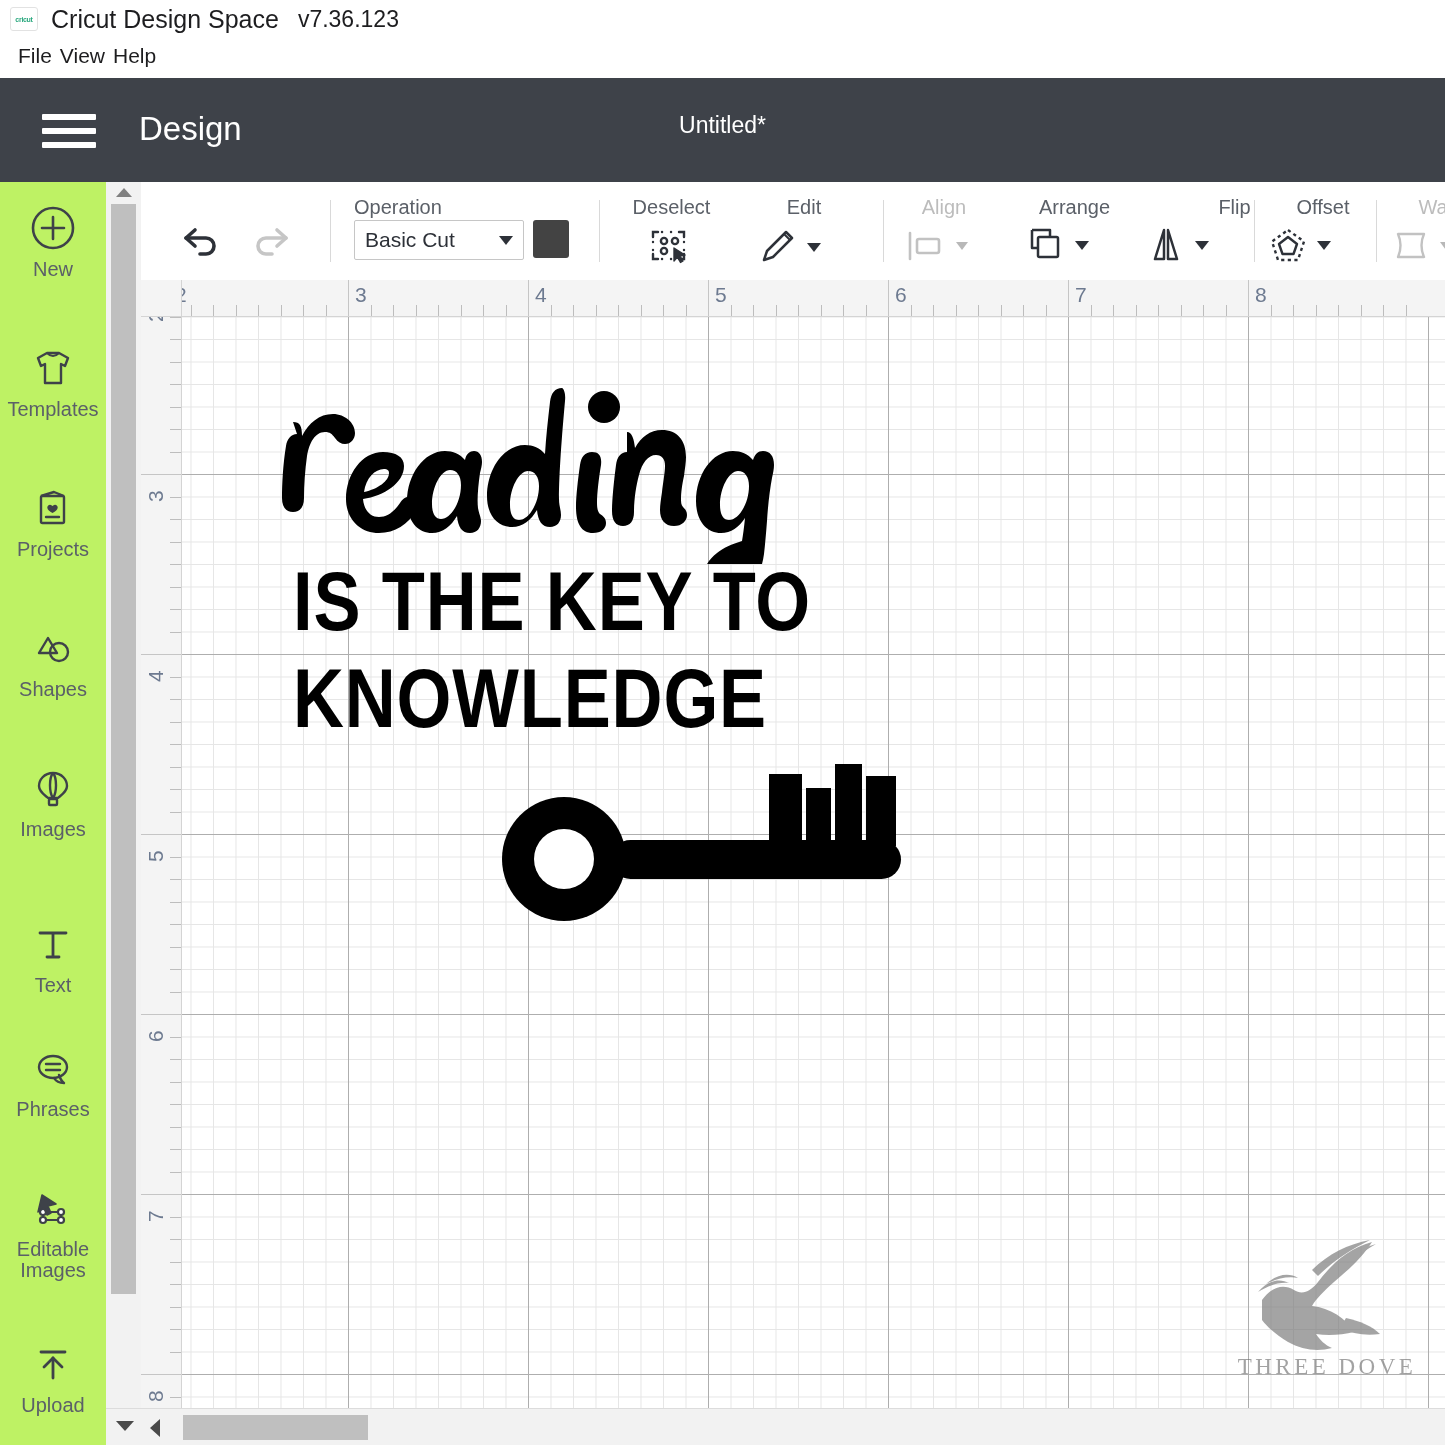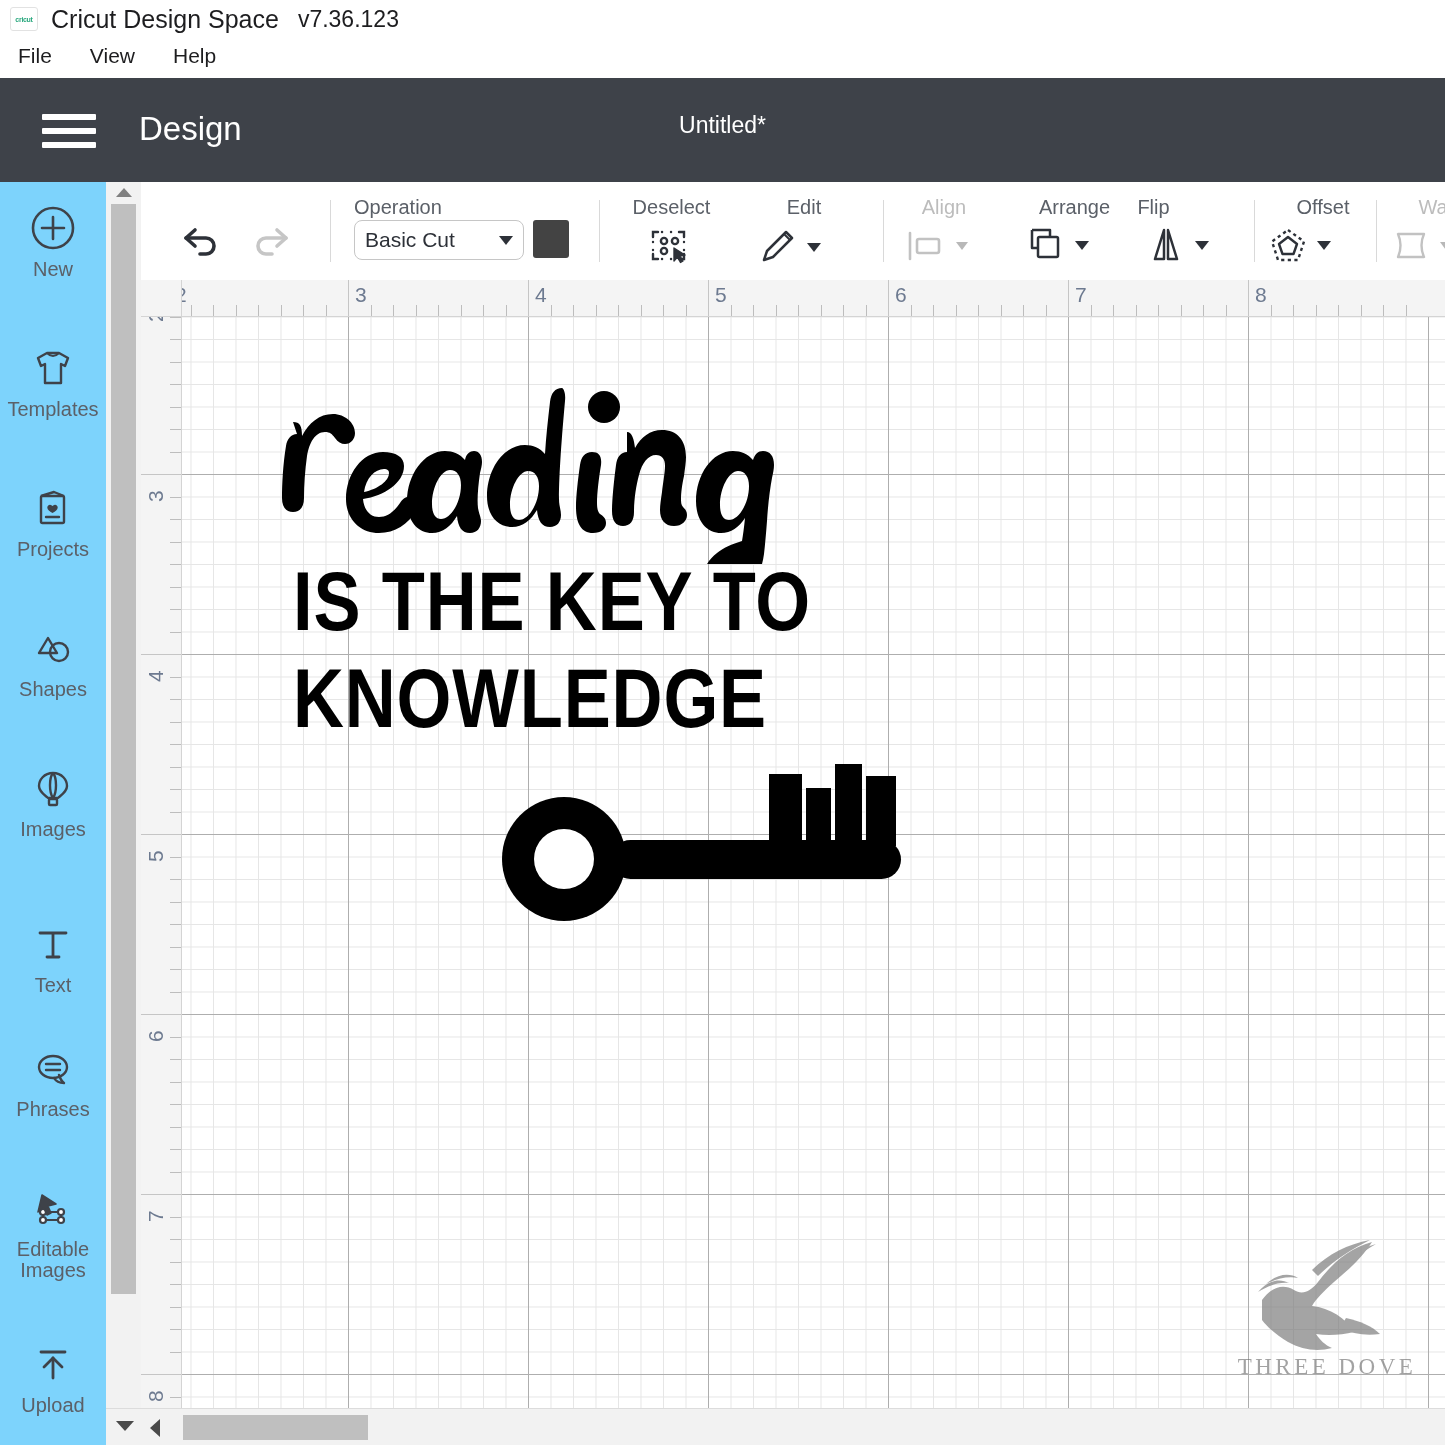--- a/index.html
+++ b/index.html
@@ -41,21 +41,21 @@
   .app-title {
     font-size: 25px; color: #1d1d1f; font-weight: 400;
     white-space: nowrap;
   }
   .app-version {
     font-size: 23px; color: #1d1d1f; font-weight: 400;
     margin-left: 6px;
   }
   .menu-row {
     position: absolute; left: 14px; top: 42px;
-    display: flex; gap: 30px;
+    display: flex; 
   }
   .menu-item {
     font-size: 21px; color: #1d1d1f; cursor: default;
     padding: 2px 4px;
   }
 
   
   .header {
     position: absolute; left: 0; top: 78px;
     width: 1445px; height: 104px;
@@ -78,21 +78,21 @@
   .header-doc-title {
     position: absolute; left: 0; top: 34px;
     width: 1445px; text-align: center;
     font-size: 23px; color: #ffffff; font-weight: 400;
   }
 
   
   .left-rail {
     position: absolute; left: 0; top: 182px;
     width: 106px; height: 1263px;
-    background: #7dd3fc;
+    background: #bef264;
     overflow: hidden;
   }
   .rail-item {
     position: absolute; left: 0; width: 106px;
     display: flex; flex-direction: column; align-items: center;
     cursor: pointer;
   }
   .rail-icon {
     height: 48px; width: 48px;
     display: flex; align-items: center; justify-content: center;
@@ -166,21 +166,21 @@
   .caret.small {
     border-left: 6px solid transparent;
     border-right: 6px solid transparent;
     border-top: 8px solid #b8b8b8;
   }
   .op-select {
     position: absolute; top: 38px;
     width: 168px; height: 38px;
     border: 1px solid #c6c6c6;
     background: #ffffff;
-    border-radius: 8px;
+    border-radius: 2px;
     display: flex; align-items: center;
     cursor: pointer;
   }
   .op-select-text {
     font-size: 21px; color: #2d3138;
     margin-left: 10px;
   }
   .op-select-caret {
     position: absolute; right: 10px;
     width: 0; height: 0;
@@ -558,21 +558,21 @@
 
     <div class="tb-label" style="left:851px;width:165px">Arrange</div>
     <div class="tb-ctl" style="left:883px;top:42px">
       <svg width="44" height="42" viewBox="0 0 44 42" fill="none" stroke="#2d3138" stroke-width="2.5" stroke-linejoin="round">
         <path d="M8 6 h18 v6 M8 6 v18 h6"></path>
         <rect x="14" y="13" width="20" height="20" rx="1.5"></rect>
       </svg>
       <span class="caret"></span>
     </div>
 
-    <div class="tb-label" style="left:955px;width:115px">Flip</div>
+    <div class="tb-label" style="left:1036px;width:115px">Flip</div>
     <div class="tb-ctl" style="left:1003px;top:42px">
       <svg width="44" height="42" viewBox="0 0 44 42" fill="none" stroke="#2d3138" stroke-width="2.5" stroke-linejoin="round">
         <path d="M20 6 L11 35 L20 35 Z"></path>
         <path d="M24 6 L33 35 L24 35 Z"></path>
       </svg>
       <span class="caret"></span>
     </div>
 
     <div class="tb-divider" style="left:1113px"></div>
 

